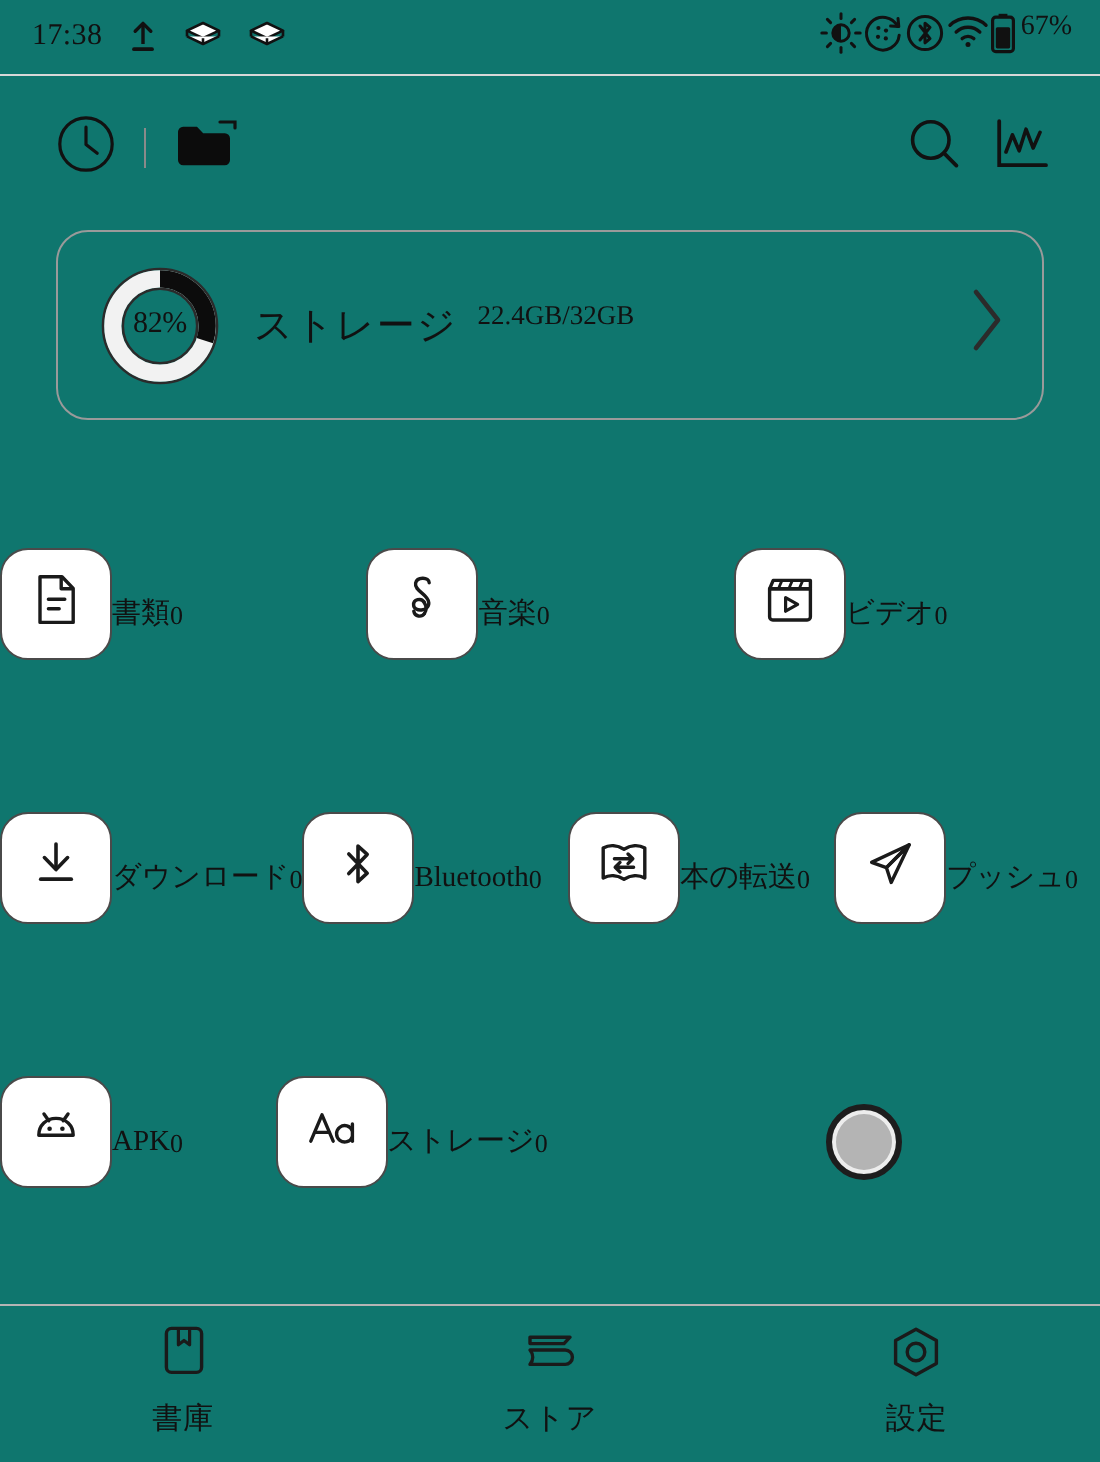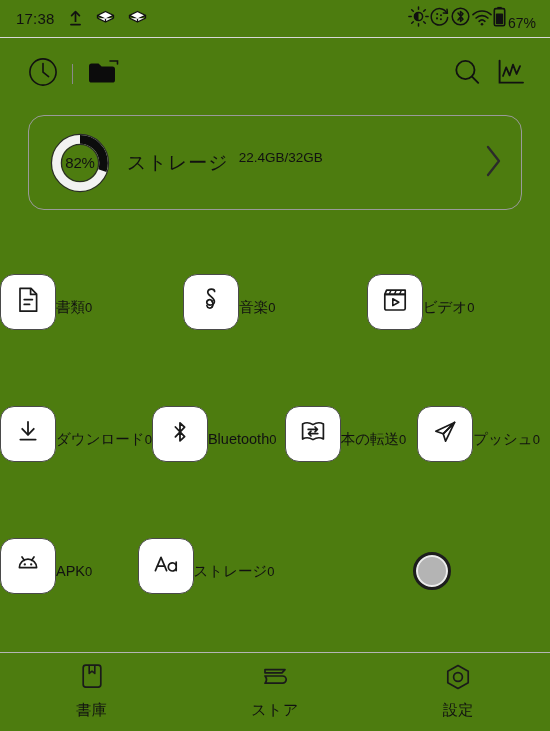--- a/index.html
+++ b/index.html
@@ -3,34 +3,34 @@
 <meta charset="utf-8">
 <style>
   * { box-sizing: border-box; margin: 0; padding: 0; }
   html, body {
     width: 550px; height: 731px;
     background: #ffffff;
     font-family: "Liberation Sans", "DejaVu Sans", sans-serif;
     color: #1a1a1a;
     overflow: hidden;
   }
-  #app { position: relative; width: 550px; height: 731px; background:#4d7c0f; }
+  #app { position: relative; width: 550px; height: 731px; background:#0f766e;font-family:Liberation Serif, serif; }
 
   
   .statusbar {
     position: absolute; top: 0; left: 0; width: 550px; height: 38px;
     display: flex; align-items: center;
     border-bottom: 1px solid #d8d8d8;
     padding: 0 14px 0 16px;
   }
   .sb-time { font-size: 15px; letter-spacing: .2px; color:#111; }
   .sb-left { display:flex; align-items:center; gap: 13px; }
   .sb-left .sb-ico { display:flex; align-items:center; justify-content:center; }
   .sb-spacer { flex: 1 1 auto; }
-  .sb-right { display:flex; align-items:flex-end; }
+  .sb-right { display:flex; align-items:flex-start; }
   .sb-batt { font-size: 14px; color:#111; margin-left: 2px; }
 
   
   .toolbar {
     position: absolute; top: 38px; left: 0; width: 550px; height: 72px;
     display: flex; align-items: center; padding: 0 24px 0 28px;
   }
   .tb-left { display:flex; align-items:center; gap: 14px; }
   .tb-div { width:1px; height:20px; background:#8a8a8a; }
   .tb-spacer { flex:1 1 auto; }
@@ -72,21 +72,21 @@
     width: 38px; height: 38px; border-radius: 50%;
     background: #b4b4b4; border: 3px solid #1d1d1d;
     box-shadow: inset 0 0 0 2px #ededed;
     margin-top: 9px;
   }
 
   
   .bottomnav {
     position: absolute; left: 0; bottom: 0; width: 550px; height: 79px;
     border-top: 1px solid #b5b5b5;
-    display: flex; align-items: center;
+    display: flex; align-items: flex-end;
   }
   .nav-item {
     flex: 1 1 0; height: 79px; position: relative;
     display:flex; flex-direction:column; align-items:center; justify-content:center;
     padding-bottom: 4px;
   }
   .nav-item .nav-ico { height: 32px; display:flex; align-items:center; justify-content:center; }
   .nav-label { margin-top: 8px; font-size: 15px; color:#111; letter-spacing:.5px; }
   .nav-item.active::before {
     content:""; position:absolute; top:-3px; left:50%; transform:translateX(-50%);

